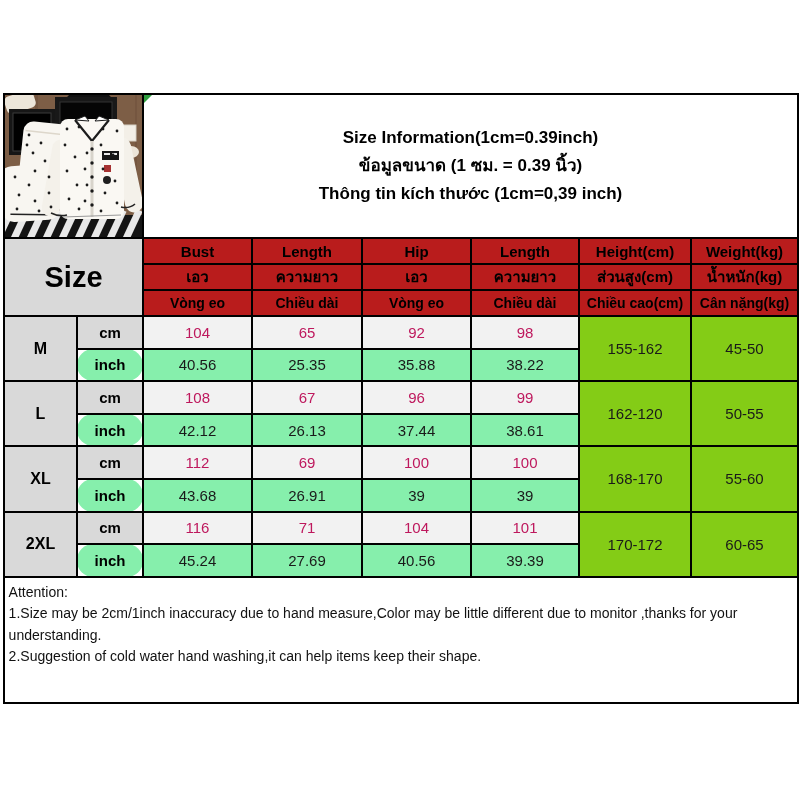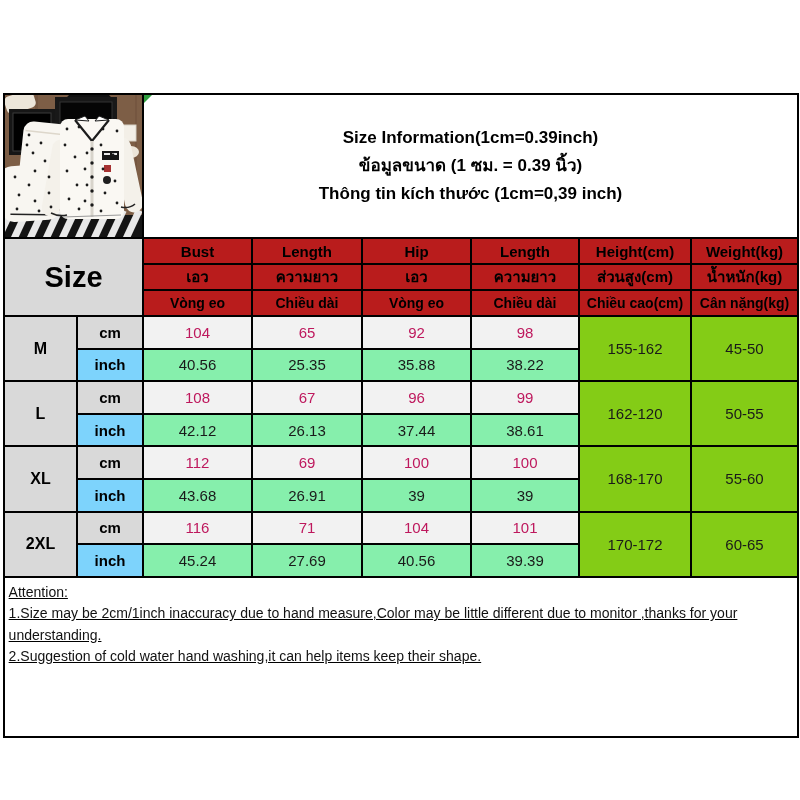--- a/index.html
+++ b/index.html
@@ -17,39 +17,39 @@
     width: 794px;
   }
   td {
     border: 2px solid #000;
     text-align: center; vertical-align: middle;
     padding: 0; overflow: hidden;
   }
   tr.r-photo { height: 142px; }
   tr.r-hdr   { height: 26px; }
   tr.r-data  { height: 32.6px; }
-  tr.r-attn  { height: 160px; text-decoration: underline; }
+  tr.r-attn  { height: 126px; }
 
   .photo-cell { padding: 0; background: #7d5e46; }
   .photo-cell svg { display: block; }
 
   .title-cell { position: relative; background: #fff; font-weight: bold; font-size: 17px; line-height: 28px; }
   .flag {
     position: absolute; top: 0; left: 0;
     width: 8px; height: 8px;
     background: #2f9e3f;
     clip-path: polygon(0 0, 100% 0, 0 100%);
   }
 
   .size-big  { background: #d9d9d9; font-weight: bold; font-size: 29px; }
   .hdr       { background: #b91c1c; font-weight: bold; font-size: 15px; }
   .hdr-vi td.hdr { font-size: 14px; }
   .size-cell { background: #d9d9d9; font-weight: bold; font-size: 16px; }
   .unit-cm   { background: #d9d9d9; font-weight: bold; font-size: 15px; }
-  .unit-inch { background: #7dd3fc; font-weight: bold; font-size: 15px; }
+  .unit-inch { background: #86efac; font-weight: bold; font-size: 15px; border-radius: 16px; }
   .val-cm    { background: #f2f2f2; font-size: 15px; color: #be185d; margin-top: 21px; }
   .val-inch  { background: #86efac; font-size: 15px; color: #1a1a1a; }
   .range     { background: #84cc16; font-size: 15px; color: #1a1a1a; }
 
   .attention-cell { vertical-align: top; text-align: left; background: #fff; }
   .attn-inner {
     width: 876px;
     transform: scaleX(0.905);
     transform-origin: 0 0;
     font-size: 15.5px; line-height: 21.5px;

